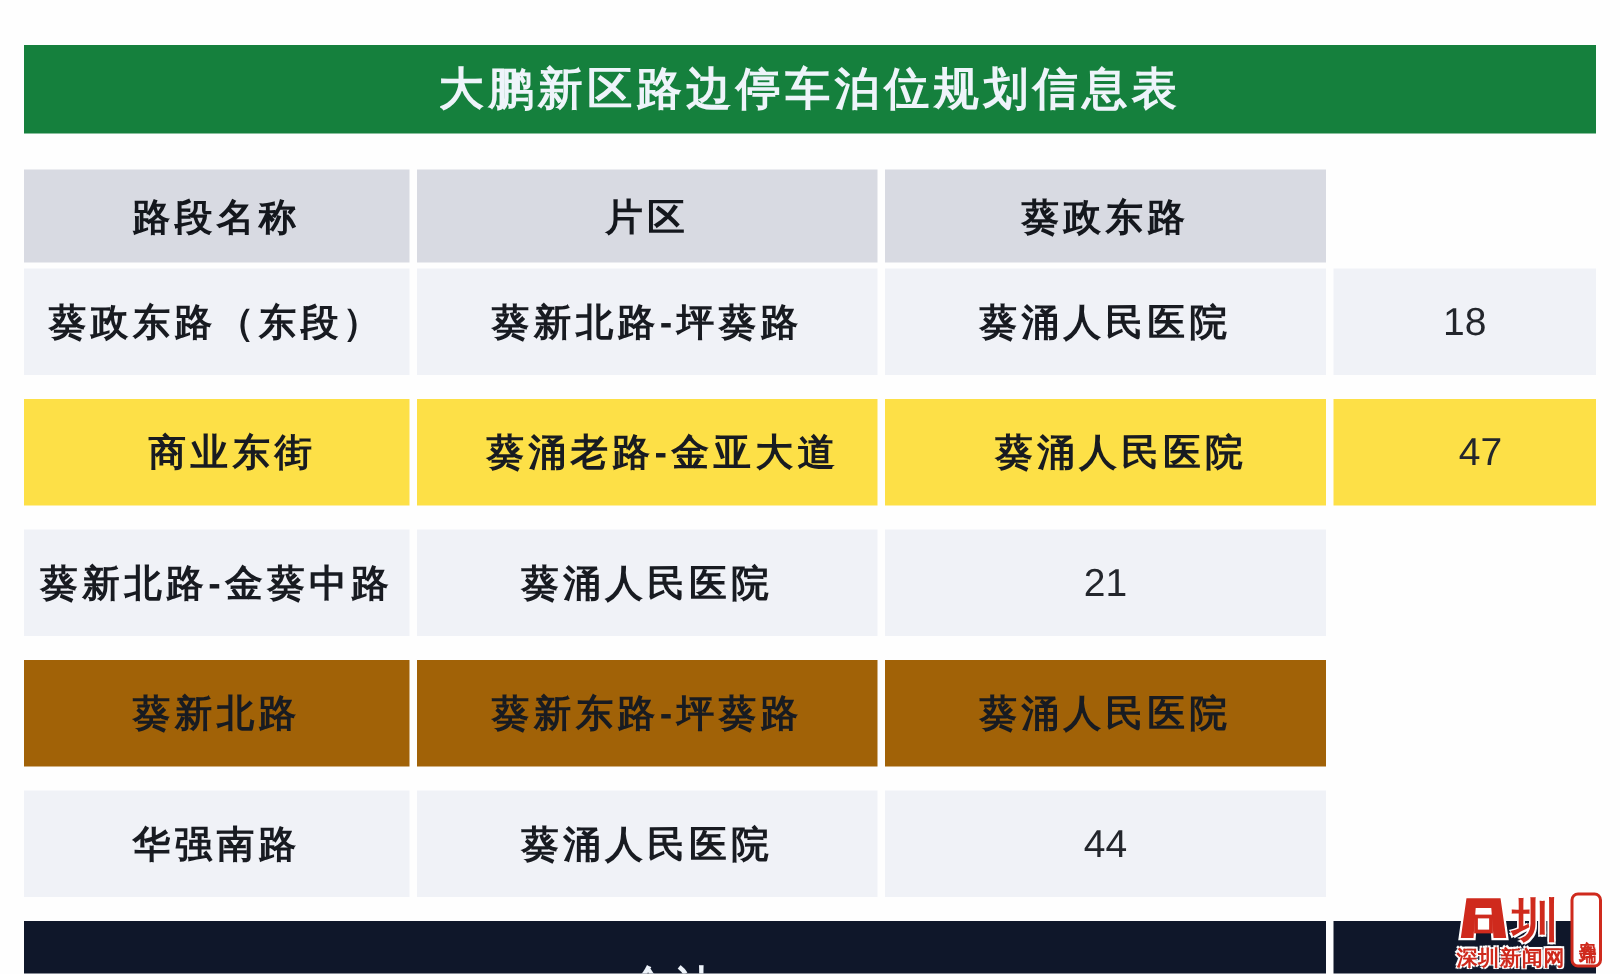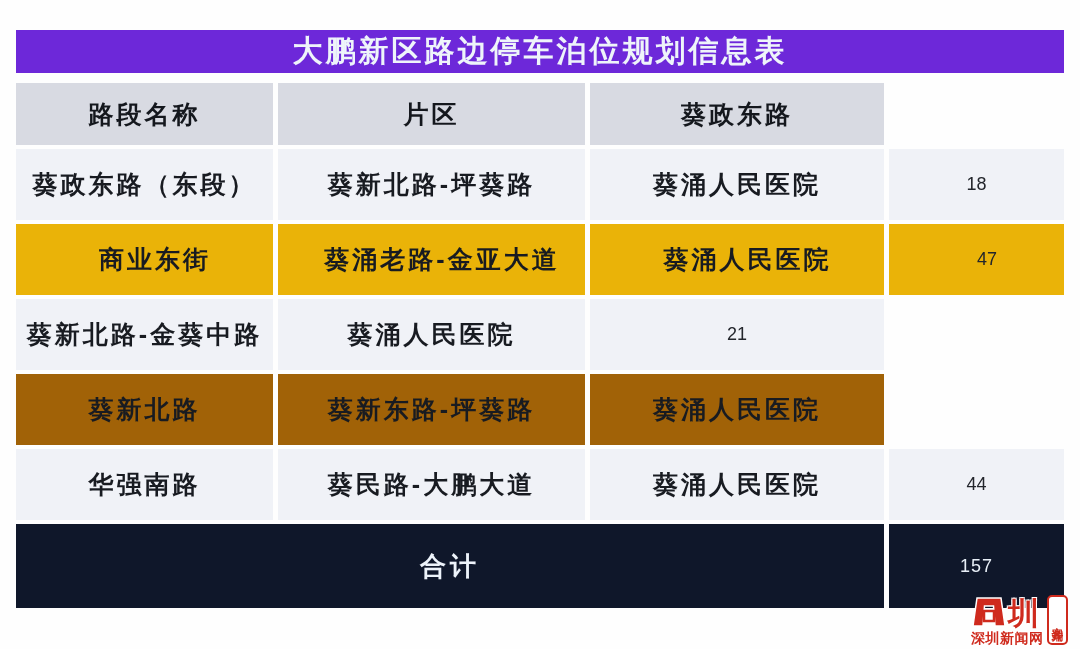--- a/index.html
+++ b/index.html
@@ -3,43 +3,43 @@
 <meta charset="utf-8">
 <style>
   * { margin:0; padding:0; box-sizing:border-box; }
   html,body { width:1080px; height:649px; }
   body { font-family:"Liberation Sans", sans-serif; background:#ffffff; }
   .page { position:relative; width:1080px; height:649px; background:#fefefe; overflow:hidden; }
 
   .table-wrap { position:absolute; left:16px; top:30px; width:1048px; }
 
   .title-bar {
-    height:43px; background:#6d28d9; display:flex; align-items:center; justify-content:center;
-    margin-bottom:10px;
+    height:59px; background:#15803d; display:flex; align-items:center; justify-content:center;
+    margin-bottom:24px;
   }
   .title-bar .title {
     color:#eef4fa; font-size:30px; font-weight:700; letter-spacing:3px;
   }
 
   .grid-row {
     display:grid; grid-template-columns:257px 307px 294px 175px; column-gap:5px;
-    margin-bottom:4px;
+    margin-bottom:16px;
   }
   .cell {
     display:flex; align-items:center; justify-content:center;
     font-size:25px; color:#181b21; font-weight:700; letter-spacing:3px; text-align:center;
   }
   .thead { margin-bottom:4px; }
   .thead .cell { height:62px; background:#d8dae2; color:#14171d; }
 
   .trow .cell { height:71px; }
   .trow.odd  .cell { background:#f0f2f7; }
-  .trow.even .cell { background:#eab308;padding-left:21px; }
+  .trow.even .cell { background:#fde047;padding-left:21px; }
   .trow.even2 .cell { background:#a16207; }
-  .cell.num { font-weight:400; letter-spacing:0; font-size:18px; color:#23262c; }
+  .cell.num { font-weight:400; letter-spacing:0; font-size:26px; color:#23262c; }
 
   .tfoot {
     display:grid; grid-template-columns:868px 175px; column-gap:5px; margin-top:4px;
   }
   .tfoot .cell { height:84px; background:#0f172a;text-align:right; }
   .tfoot .label { color:#edf3fa; font-size:26px; font-weight:700; letter-spacing:4px; }
   .tfoot .total { color:#e8eff7; font-size:18px; font-weight:400; letter-spacing:1px; }
 
   
   .watermark { position:absolute; right:3px; bottom:1px; width:106px; z-index:5; }
@@ -99,21 +99,20 @@
     </div>
 
     <div class="grid-row trow even2">
       <div class="cell">葵新北路</div>
       <div class="cell">葵新东路-坪葵路</div>
       <div class="cell">葵涌人民医院</div>
     </div>
 
     <div class="grid-row trow odd">
       <div class="cell">华强南路</div>
-      <div class="cell">葵民路-大鹏大道</div>
       <div class="cell">葵涌人民医院</div>
       <div class="cell num">44</div>
     </div>
 
     <div class="tfoot">
       <div class="cell label">合计</div>
       <div class="cell total">157</div>
     </div>
 
   </div>

